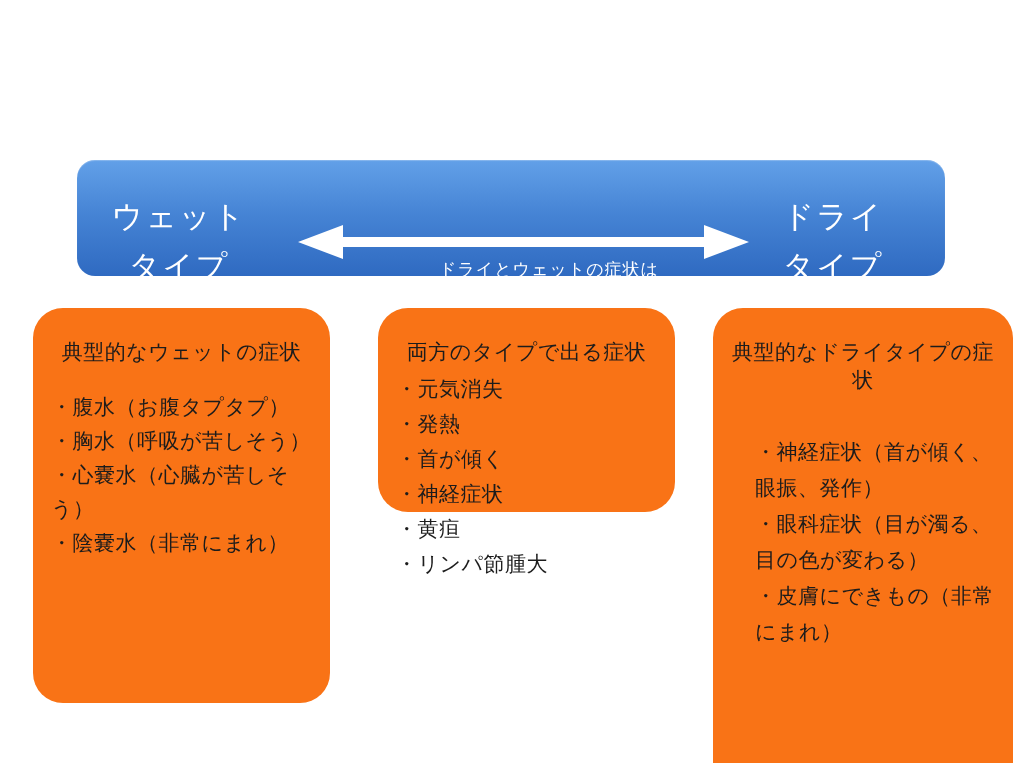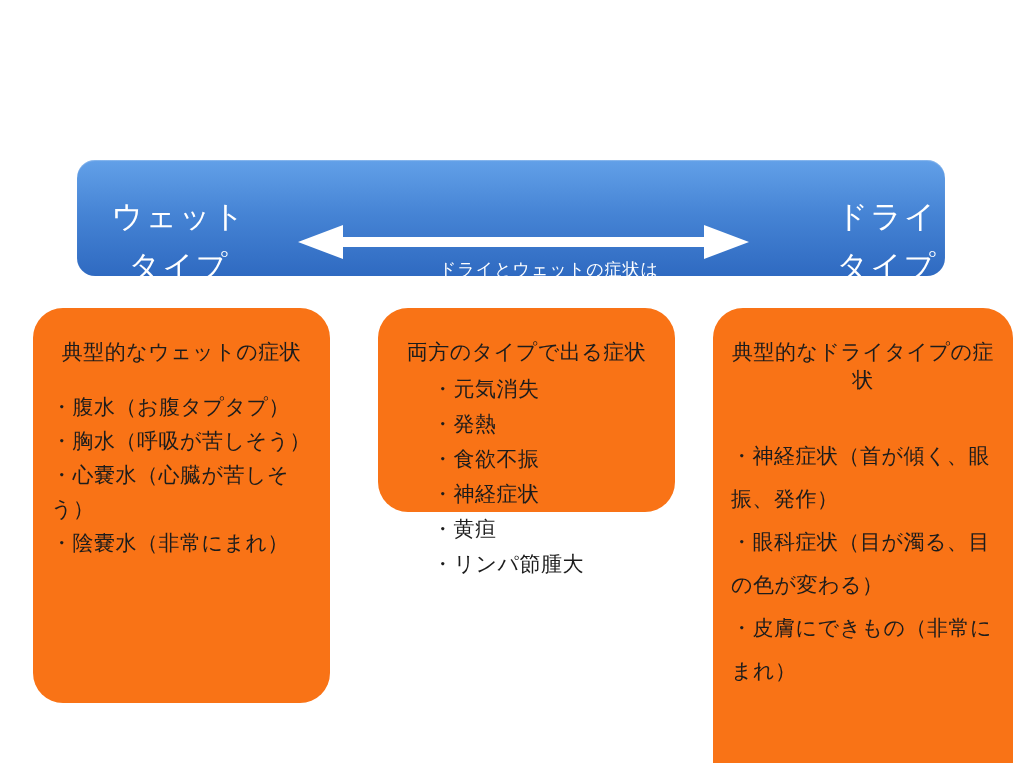--- a/index.html
+++ b/index.html
@@ -37,21 +37,21 @@
     width: 160px;
     color: #ffffff;
     font-size: 31px;
     font-weight: 300;
     line-height: 50px;
     letter-spacing: 2px;
     text-align: center;
     top: 32px;
   }
   .banner-label.left  { left: 22px; }
-  .banner-label.right { left: 730px; text-align: center; }
+  .banner-label.right { left: 676px; text-align: center; }
 
   .arrow-svg {
     position: absolute;
     left: 221px;
     top: 64px;
     width: 451px;
     height: 36px;
   }
   .arrow-caption {
     position: absolute;
@@ -92,29 +92,29 @@
     left: 33px; top: 308px;
     width: 297px; height: 395px;
   }
   .box-wet ul { margin-top: 24px; }
   .box-wet li { line-height: 34px; }
 
   .box-both {
     left: 378px; top: 308px;
     width: 297px; height: 204px;
   }
-  .box-both ul { margin-top: 5px; margin-left: 36px; }
+  .box-both ul { margin-top: 5px; }
   .box-both li { line-height: 35px; }
 
   .box-dry {
     left: 713px; top: 308px;
     width: 300px; height: 506px;
   }
   .box-dry ul { margin-top: 40px; }
-  .box-dry li { line-height: 43px; }
+  .box-dry li { line-height: 36px; margin-left: 24px; }
 </style>
 </head>
 <body>
 
 <div class="slide">
 
   <div class="banner">
 
     <div class="banner-label left">
       <div>ウェット</div>
@@ -145,21 +145,21 @@
       <li>・心嚢水（心臓が苦しそう）</li>
       <li>・陰嚢水（非常にまれ）</li>
     </ul>
   </div>
 
   <div class="sym-box box-both">
     <div class="box-title">両方のタイプで出る症状</div>
     <ul>
       <li>・元気消失</li>
       <li>・発熱</li>
-      <li>・食欲不振</li>
+      <li>・首が傾く</li>
       <li>・神経症状</li>
       <li>・黄疸</li>
       <li>・リンパ節腫大</li>
     </ul>
   </div>
 
   <div class="sym-box box-dry">
     <div class="box-title">典型的なドライタイプの症状</div>
     <ul>
       <li>・神経症状（首が傾く、眼振、発作）</li>

